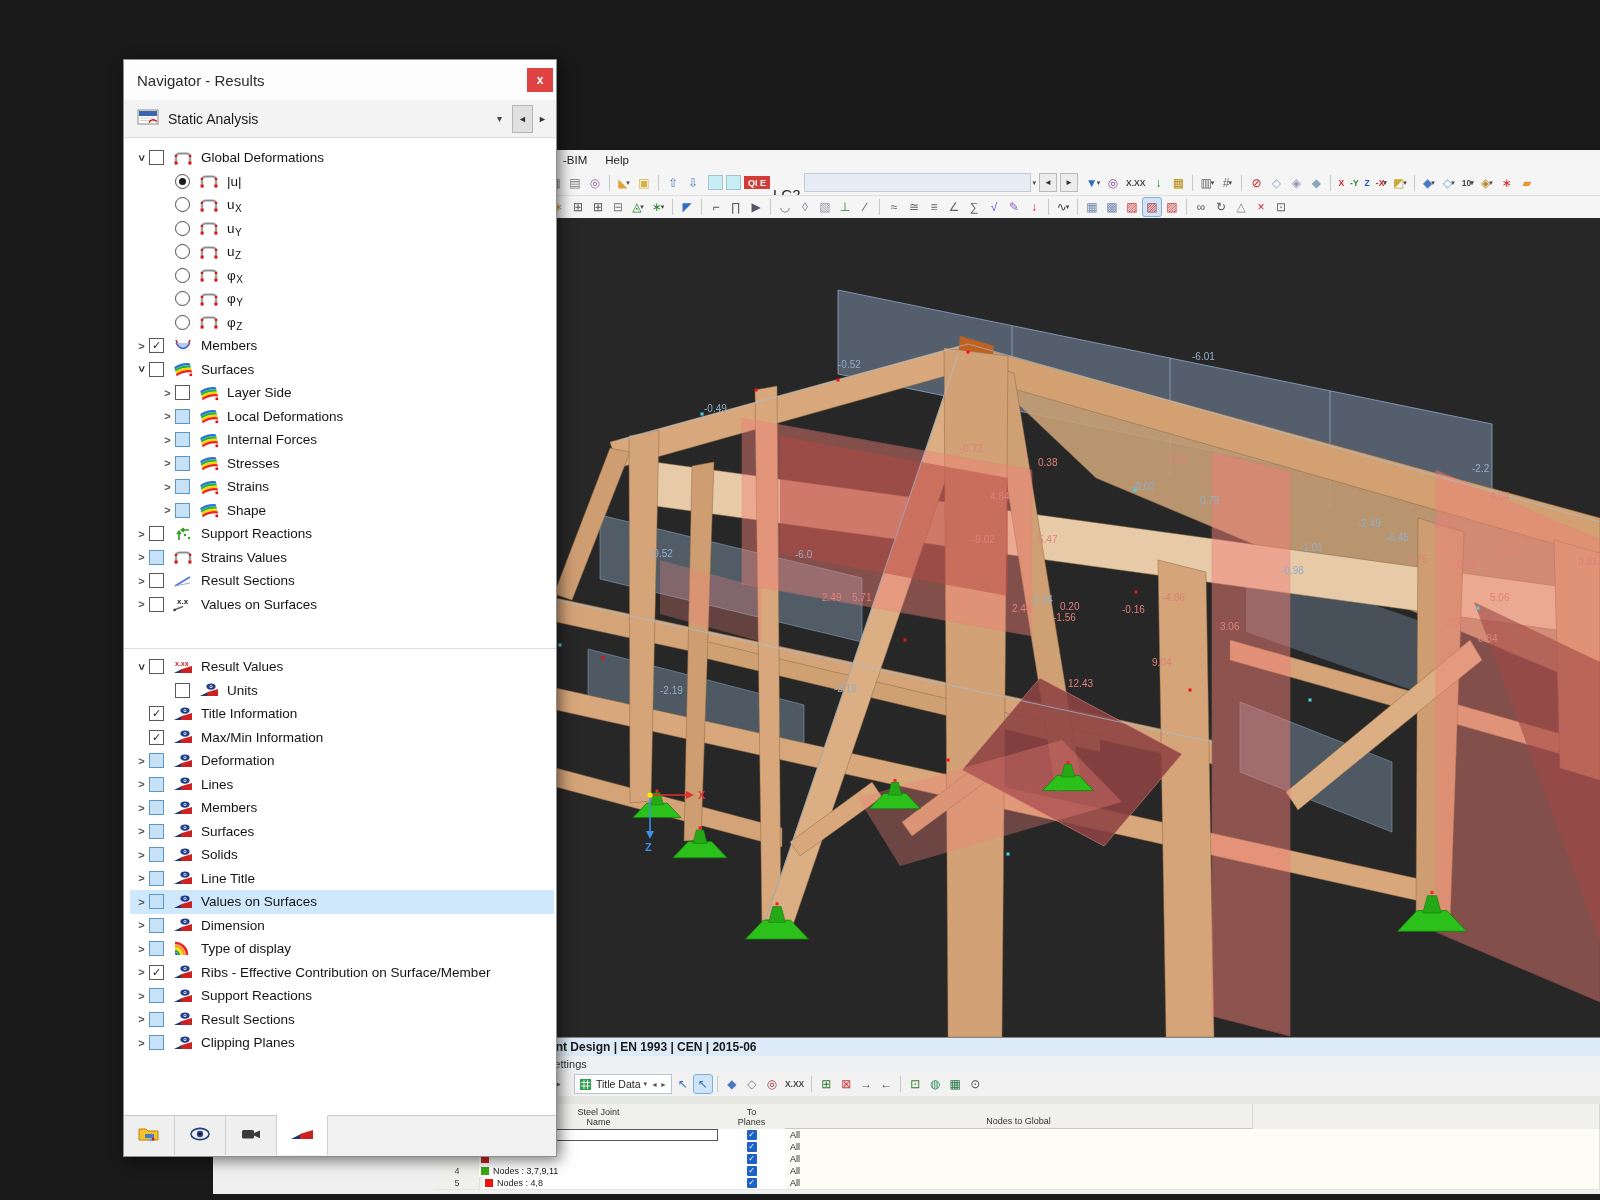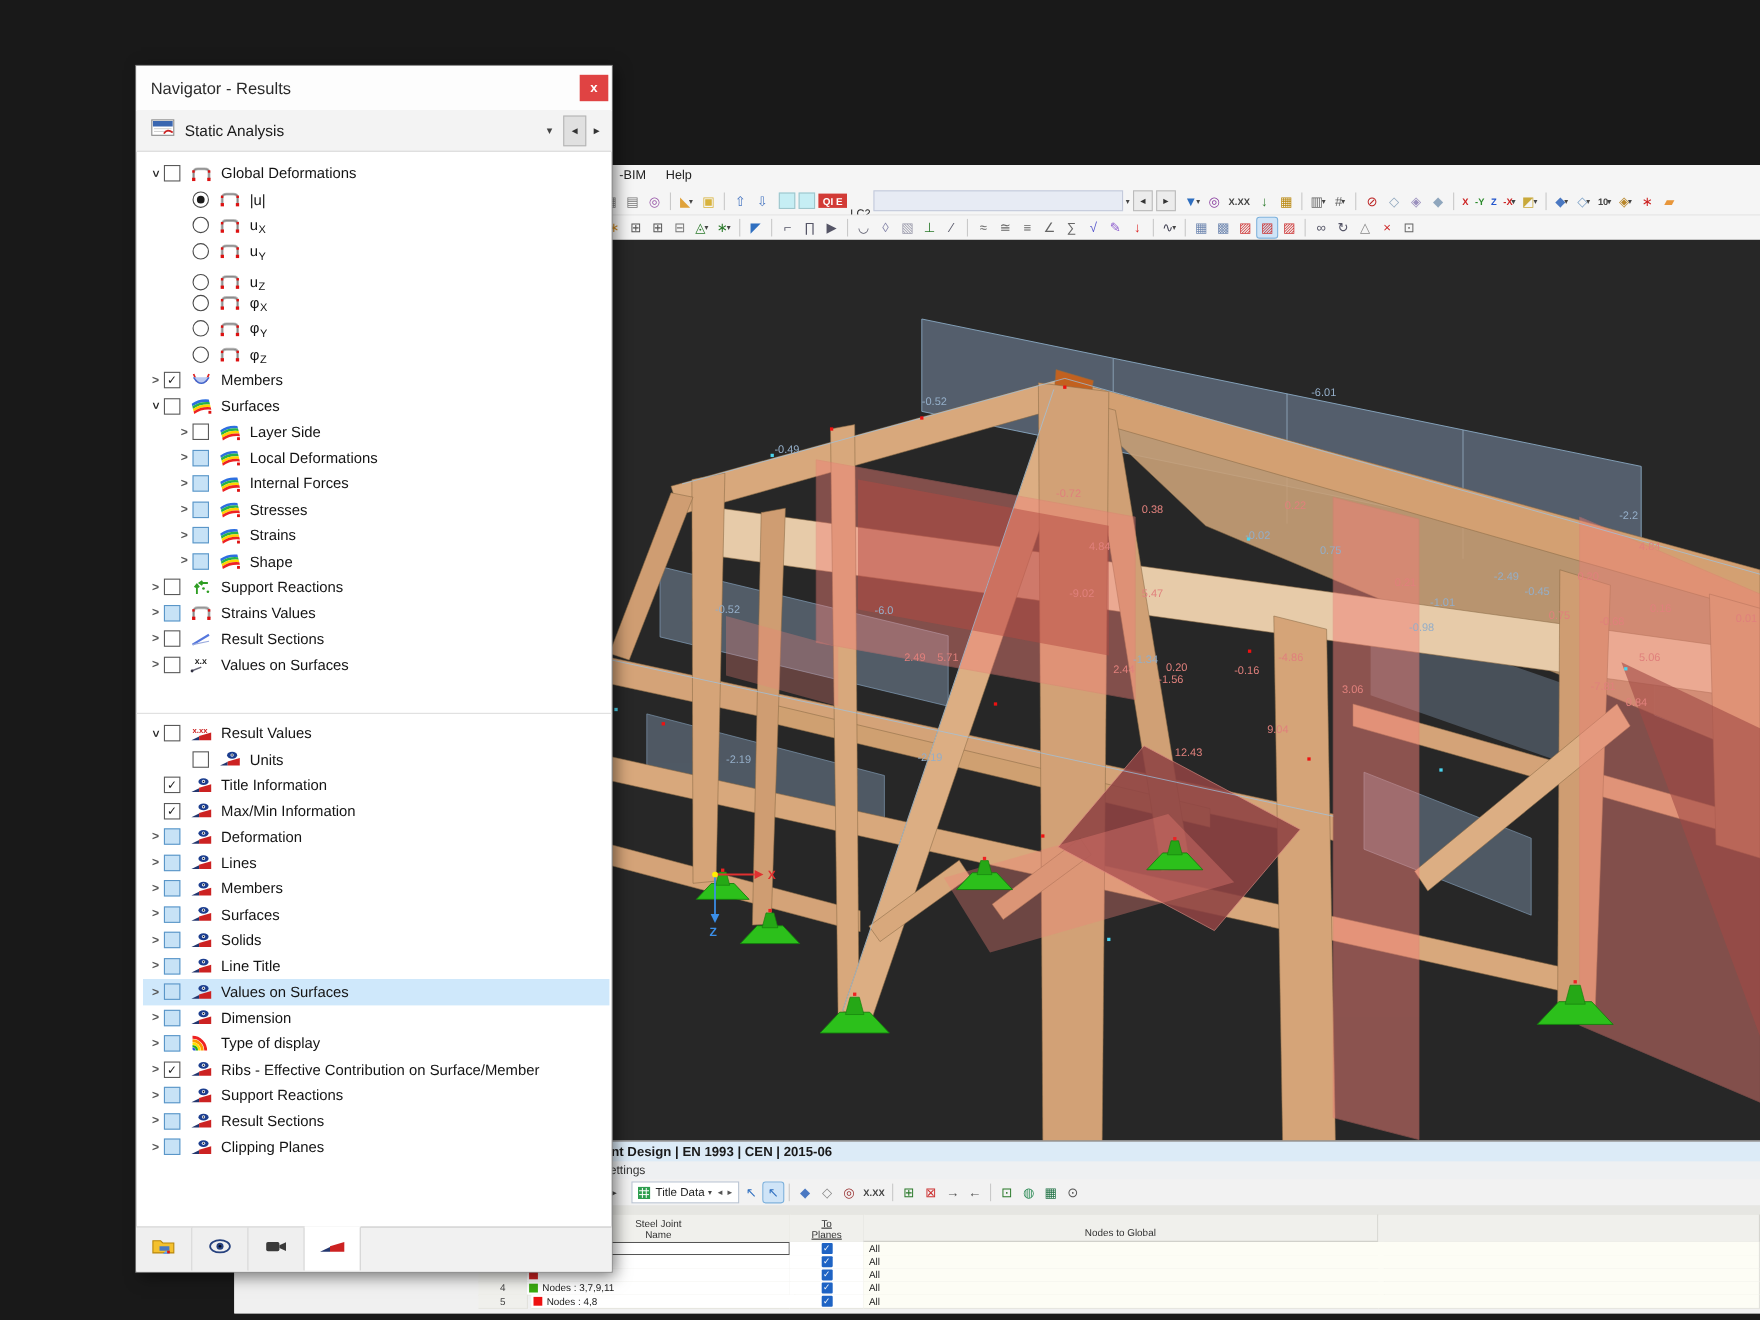--- a/index.html
+++ b/index.html
@@ -10,21 +10,21 @@
   #toolbar1{position:absolute;left:0;top:20px;right:0;height:25px;background:#f5f5f5;border-bottom:1px solid #e0e0e0;display:flex;align-items:center;padding-left:333px;gap:2px;overflow:hidden;}
   #toolbar2{position:absolute;left:0;top:46px;right:0;height:22px;background:#f5f5f5;border-bottom:1px solid #d5d5d5;display:flex;align-items:center;padding-left:336px;gap:2px;overflow:hidden;}
   .tbi{min-width:18px;height:18px;display:flex;align-items:center;justify-content:center;font-size:12px;border-radius:2px;cursor:default;}
   .tbi.active{background:#cfe4f7;outline:1px solid #7ab0dd;}
   .tbt{font-size:8.5px;font-weight:bold;padding:0 2px;height:18px;display:flex;align-items:center;}
   .dd{font-size:7px;color:#444;margin-left:-1px;}
   .tsep{width:1px;height:16px;background:#c9c9c9;margin:0 3px;}
   .lcwrap{display:flex;align-items:center;gap:3px;margin:0 4px;}
   .swatch{width:13px;height:13px;background:#c6eef4;border:1px solid #9fc6cc;}
   .lcbadge{background:#d23b36;color:#fff;font-size:9px;font-weight:bold;padding:1.5px 4px;}
-  .lclabel{font-size:10px;color:#222;margin-top:24px;}
+  .lclabel{font-size:15px;color:#222;margin-top:24px;}
   .lcfield{width:225px;height:17px;background:#e7ebf4;border:1px solid #c4cadb;}
   .arrbtn{width:16px;height:17px;display:flex;align-items:center;justify-content:center;font-size:8px;color:#333;border:1px solid #bbb;background:#ececec;}
   
   #viewport{position:absolute;left:343px;top:68px;right:0;height:819px;background:#272727;overflow:hidden;}
   #viewport svg{display:block;}
   .lb{font-size:10px;}
   
   #bottompanel{position:absolute;left:0;top:887px;right:0;bottom:0;background:#f0f0f0;border-top:1px solid #888;}
   #bpheader{position:absolute;left:0;top:0;right:0;height:18px;background:#dcebf7;display:flex;align-items:center;padding-left:332px;font-size:12px;font-weight:bold;color:#1a1a1a;}
   #bptabs{position:absolute;left:0;top:18px;right:0;height:16px;display:flex;align-items:center;padding-left:334px;font-size:11px;color:#333;background:#eef0f2;}
@@ -358,21 +358,21 @@
           <span class="tbi" style="color: rgb(85, 85, 85);">⊙</span>
         </span>
     </div>
     <div id="bptable">
       <div class="gstrip"></div>
       <div class="thc" style="left:0;width:44px;"></div>
       <div class="thc" style="left:44px;width:239px;">
         <span>Steel Joint</span>
         <span>Name</span>
       </div>
-      <div class="thc" style="left:283px;width:67px;text-decoration:underline;">
+      <div class="thc" style="left:283px;width:67px;">
         <span>To</span>
         <span>Planes</span>
       </div>
       <div class="thc" style="left:350px;width:468px;justify-content:flex-end;padding-bottom:2px;box-sizing:border-box;">
         <span>Nodes to Global</span>
       </div>
       <div class="thc" style="left:818px;right:0;width:auto;"></div>
       <div class="trows" id="tbodyrows">
           <div class="brow" style="top: 0px;">
             <div class="bcell bnum" style="left: 0px; width: 44px;"></div>
@@ -522,21 +522,21 @@
             <path d="M4 13 V7 Q4 3.5 8 3.5 H14 Q18 3.5 18 7 V13" fill="none" stroke="#bbb" stroke-width="2.6"></path>
             <path d="M4 13 V7 Q4 3.5 8 3.5 H14 Q18 3.5 18 7 V13" fill="none" stroke="#8a8a8a" stroke-width="1.1"></path>
             <rect x="2.6" y="11.6" width="3" height="3" fill="#d11"></rect>
             <rect x="16.4" y="11.6" width="3" height="3" fill="#d11"></rect>
             <rect x="2.8" y="4.8" width="2.2" height="2.2" fill="#d11"></rect>
             <rect x="17" y="4.8" width="2.2" height="2.2" fill="#d11"></rect>
           </svg>
         </span>
         <span class="tlab">u<span class="sub">Y</span></span>
       </div>
-      <div class="trow" style="padding-left: 30px; align-items: flex-end;">
+      <div class="trow" style="padding-left: 30px;">
         <span class="exp"></span>
         <span class="rad"></span>
         <span class="ticon">
           <svg width="22" height="16" viewBox="0 0 22 16">
             <path d="M4 13 V7 Q4 3.5 8 3.5 H14 Q18 3.5 18 7 V13" fill="none" stroke="#bbb" stroke-width="2.6"></path>
             <path d="M4 13 V7 Q4 3.5 8 3.5 H14 Q18 3.5 18 7 V13" fill="none" stroke="#8a8a8a" stroke-width="1.1"></path>
             <rect x="2.6" y="11.6" width="3" height="3" fill="#d11"></rect>
             <rect x="16.4" y="11.6" width="3" height="3" fill="#d11"></rect>
             <rect x="2.8" y="4.8" width="2.2" height="2.2" fill="#d11"></rect>
             <rect x="17" y="4.8" width="2.2" height="2.2" fill="#d11"></rect>

